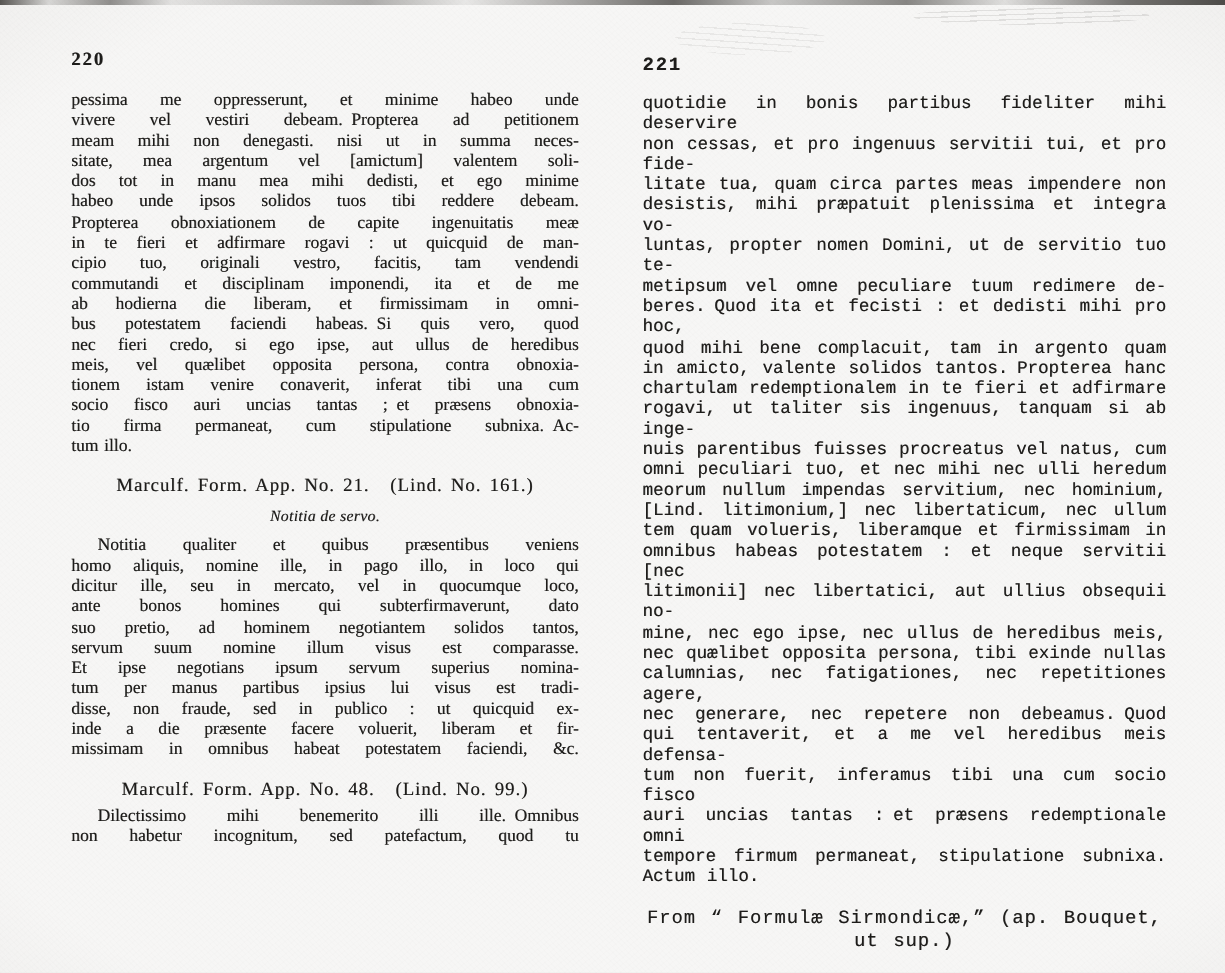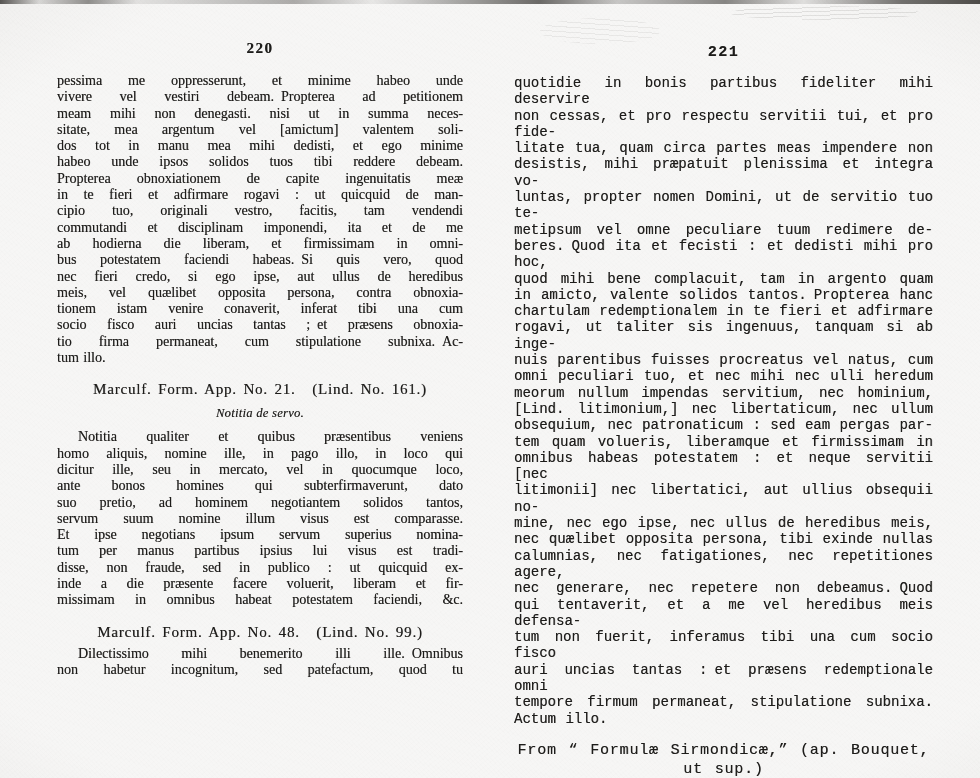--- a/index.html
+++ b/index.html
@@ -49,21 +49,21 @@
     opacity: 0.45;
     border-radius: 50%;
   }
   .page {
     position: absolute;
     text-shadow: 0.3px 0 0 rgba(29,28,26,0.55);
   }
   .page-left  { left: 57px;  top: 40px; width: 406px; }
   .page-right { left: 514px; top: 44px; width: 419px; font-family: Liberation Mono, monospace; }
   .page-number {
-    text-align: center;
+    text-align: left;
     font-size: 15px;
     font-weight: bold;
     letter-spacing: 1.5px;
     margin-bottom: 16px;
   }
   .page-right .page-number { margin-bottom: 14px; }
   .paragraph { margin: 0; }
   .line {
     font-size: 14px;
     line-height: 16.3px;
@@ -144,35 +144,34 @@
         <div class="line last">non habetur incognitum, sed patefactum, quod tu</div>
       </div>
     </div>
 </div>
 
 <div class="page page-right">
   <div class="page-number">221</div>
   <div class="page-body">
       <div class="paragraph">
         <div class="line">quotidie in bonis partibus fideliter mihi deservire</div>
-        <div class="line">non cessas, et pro respectu servitii tui, et pro fide-</div>
+        <div class="line">non cessas, et pro ingenuus servitii tui, et pro fide-</div>
         <div class="line">litate tua, quam circa partes meas impendere non</div>
         <div class="line">desistis, mihi præpatuit plenissima et integra vo-</div>
         <div class="line">luntas, propter nomen Domini, ut de servitio tuo te-</div>
         <div class="line">metipsum vel omne peculiare tuum redimere de-</div>
         <div class="line">beres. Quod ita et fecisti : et dedisti mihi pro hoc,</div>
         <div class="line">quod mihi bene complacuit, tam in argento quam</div>
         <div class="line">in amicto, valente solidos tantos. Propterea hanc</div>
         <div class="line">chartulam redemptionalem in te fieri et adfirmare</div>
         <div class="line">rogavi, ut taliter sis ingenuus, tanquam si ab inge-</div>
         <div class="line">nuis parentibus fuisses procreatus vel natus, cum</div>
         <div class="line">omni peculiari tuo, et nec mihi nec ulli heredum</div>
         <div class="line">meorum nullum impendas servitium, nec hominium,</div>
         <div class="line">[Lind. litimonium,] nec libertaticum, nec ullum</div>
-        <div class="line">obsequium, nec patronaticum : sed eam pergas par-</div>
         <div class="line">tem quam volueris, liberamque et firmissimam in</div>
         <div class="line">omnibus habeas potestatem : et neque servitii [nec</div>
         <div class="line">litimonii] nec libertatici, aut ullius obsequii no-</div>
         <div class="line">mine, nec ego ipse, nec ullus de heredibus meis,</div>
         <div class="line">nec quælibet opposita persona, tibi exinde nullas</div>
         <div class="line">calumnias, nec fatigationes, nec repetitiones agere,</div>
         <div class="line">nec generare, nec repetere non debeamus. Quod</div>
         <div class="line">qui tentaverit, et a me vel heredibus meis defensa-</div>
         <div class="line">tum non fuerit, inferamus tibi una cum socio fisco</div>
         <div class="line">auri uncias tantas : et præsens redemptionale omni</div>

